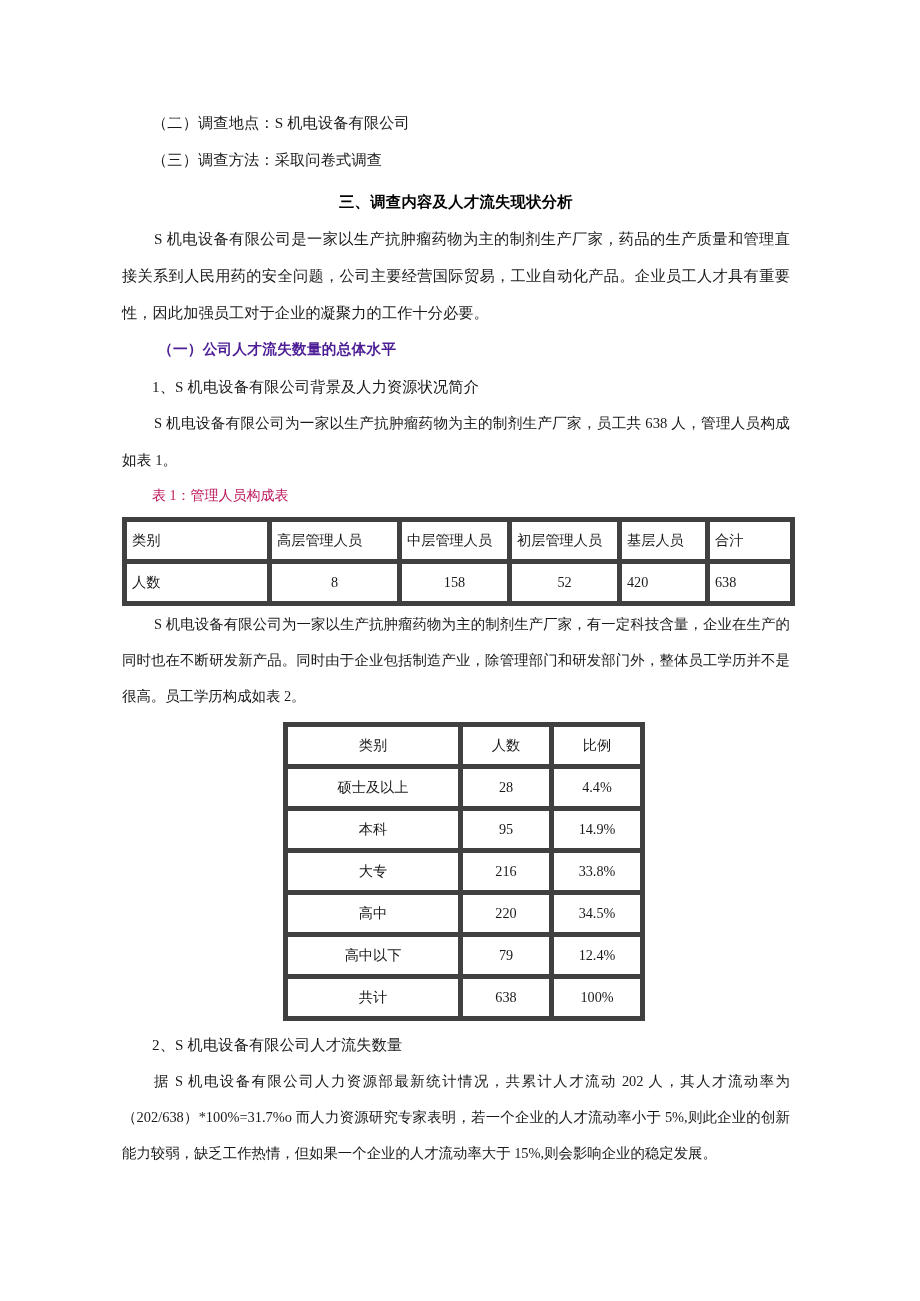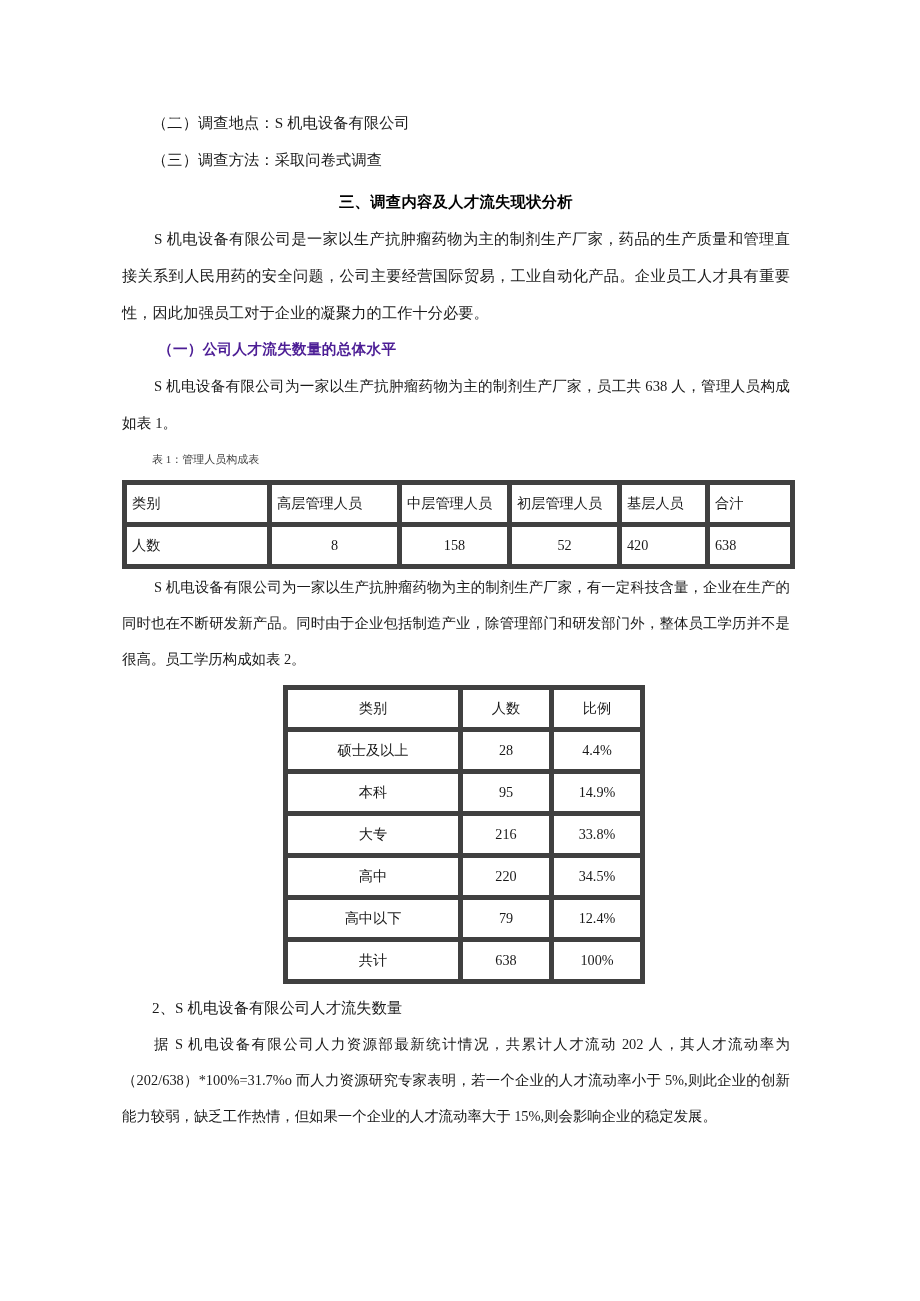--- a/index.html
+++ b/index.html
@@ -79,25 +79,25 @@
     font-size: 14.6px;
     font-weight: bold;
     line-height: 37px;
     margin: 0;
     padding-left: 36px;
     letter-spacing: 0.3px;
     color: #4c1d95;
   }
 
   .caption {
-    font-size: 11px;
+    font-size: 14px;
     line-height: 34px;
     padding-left: 30px;
     margin: 0;
-    color: #404040;
+    color: #be185d;
   }
 
   .spacer-sm { height: 5px; }
 
   
   table {
     border-collapse: collapse;
     font-size: 14.2px;
     color: #191919;
   }
@@ -154,20 +154,21 @@
     <div class="line indent-head">（三）调查方法：采取问卷式调查</div>
 
     <div class="spacer-sm"></div>
 
     <h3 class="heading">三、调查内容及人才流失现状分析</h3>
 
     <p class="para">S 机电设备有限公司是一家以生产抗肿瘤药物为主的制剂生产厂家，药品的生产质量和管理直接关系到人民用药的安全问题，公司主要经营国际贸易，工业自动化产品。企业员工人才具有重要性，因此加强员工对于企业的凝聚力的工作十分必要。</p>
 
     <h4 class="subheading">（一）公司人才流失数量的总体水平</h4>
 
+    <div class="line indent-head">1、S 机电设备有限公司背景及人力资源状况简介</div>
 
     <p class="para small-lead">S 机电设备有限公司为一家以生产抗肿瘤药物为主的制剂生产厂家，员工共 638 人，管理人员构成如表 1。</p>
 
     <div class="caption">表 1：管理人员构成表</div>
 
     <table class="t1">
       <colgroup>
         <col class="col-a">
           <col class="col-b">
           <col class="col-c">

